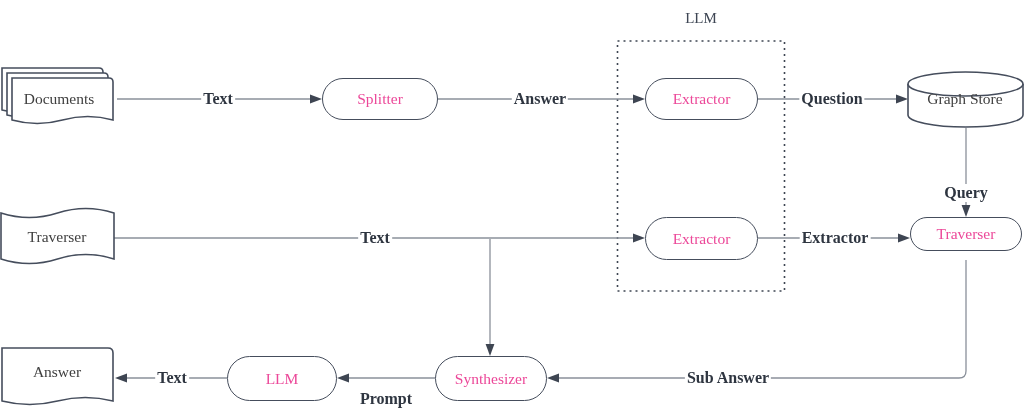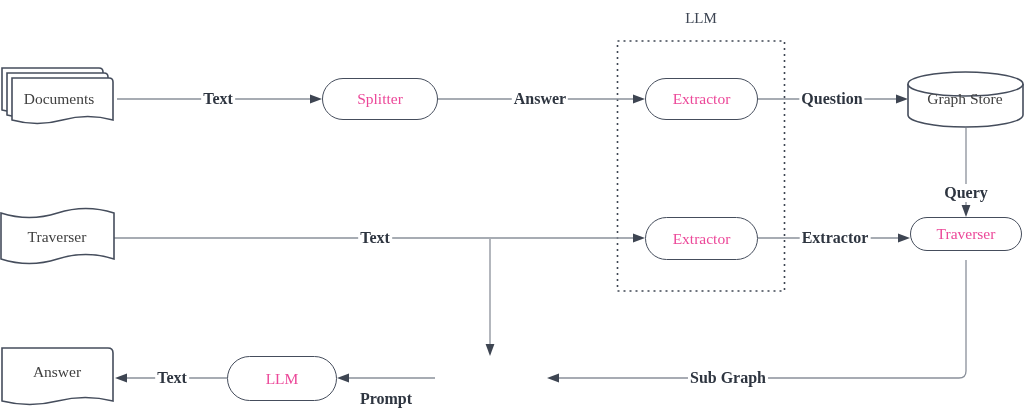--- a/index.html
+++ b/index.html
@@ -87,31 +87,34 @@
   </div>
   <div class="node" style="left:645px;top:217px;width:113px;height:43px;">
     <span>Extractor</span>
   </div>
   <div class="node" style="left:910px;top:217px;width:112px;height:34px;">
     <span>Traverser</span>
   </div>
   <div class="node" style="left:227px;top:356px;width:110px;height:45px;">
     <span>LLM</span>
   </div>
+  <div class="node" style="left:435px;top:356px;width:112px;height:45px;">
+    <span>Synthesizer</span>
+  </div>
 
   <div class="shape-label" style="left:59px;top:99px;">Documents</div>
   <div class="shape-label" style="left:57px;top:237px;">Traverser</div>
   <div class="shape-label" style="left:57px;top:372px;">Answer</div>
   <div class="shape-label" style="left:965px;top:99px;">Graph Store</div>
 
   <div class="group-title" style="left:701px;top:18px;">LLM</div>
 
   <div class="edge-label" style="left:218px;top:99px;">Text</div>
   <div class="edge-label" style="left:540px;top:99px;">Answer</div>
   <div class="edge-label" style="left:832px;top:99px;">Question</div>
   <div class="edge-label" style="left:966px;top:172px;margin-top:21px;">Query</div>
   <div class="edge-label" style="left:375px;top:238px;">Text</div>
   <div class="edge-label" style="left:835px;top:238px;">Extractor</div>
-  <div class="edge-label" style="left:728px;top:378px;">Sub Graph</div>
+  <div class="edge-label" style="left:728px;top:378px;">Sub Answer</div>
   <div class="edge-label" style="left:386px;top:378px;margin-top:21px;">Prompt</div>
   <div class="edge-label" style="left:172px;top:378px;">Text</div>
 
 </div>
 
 </body></html>

